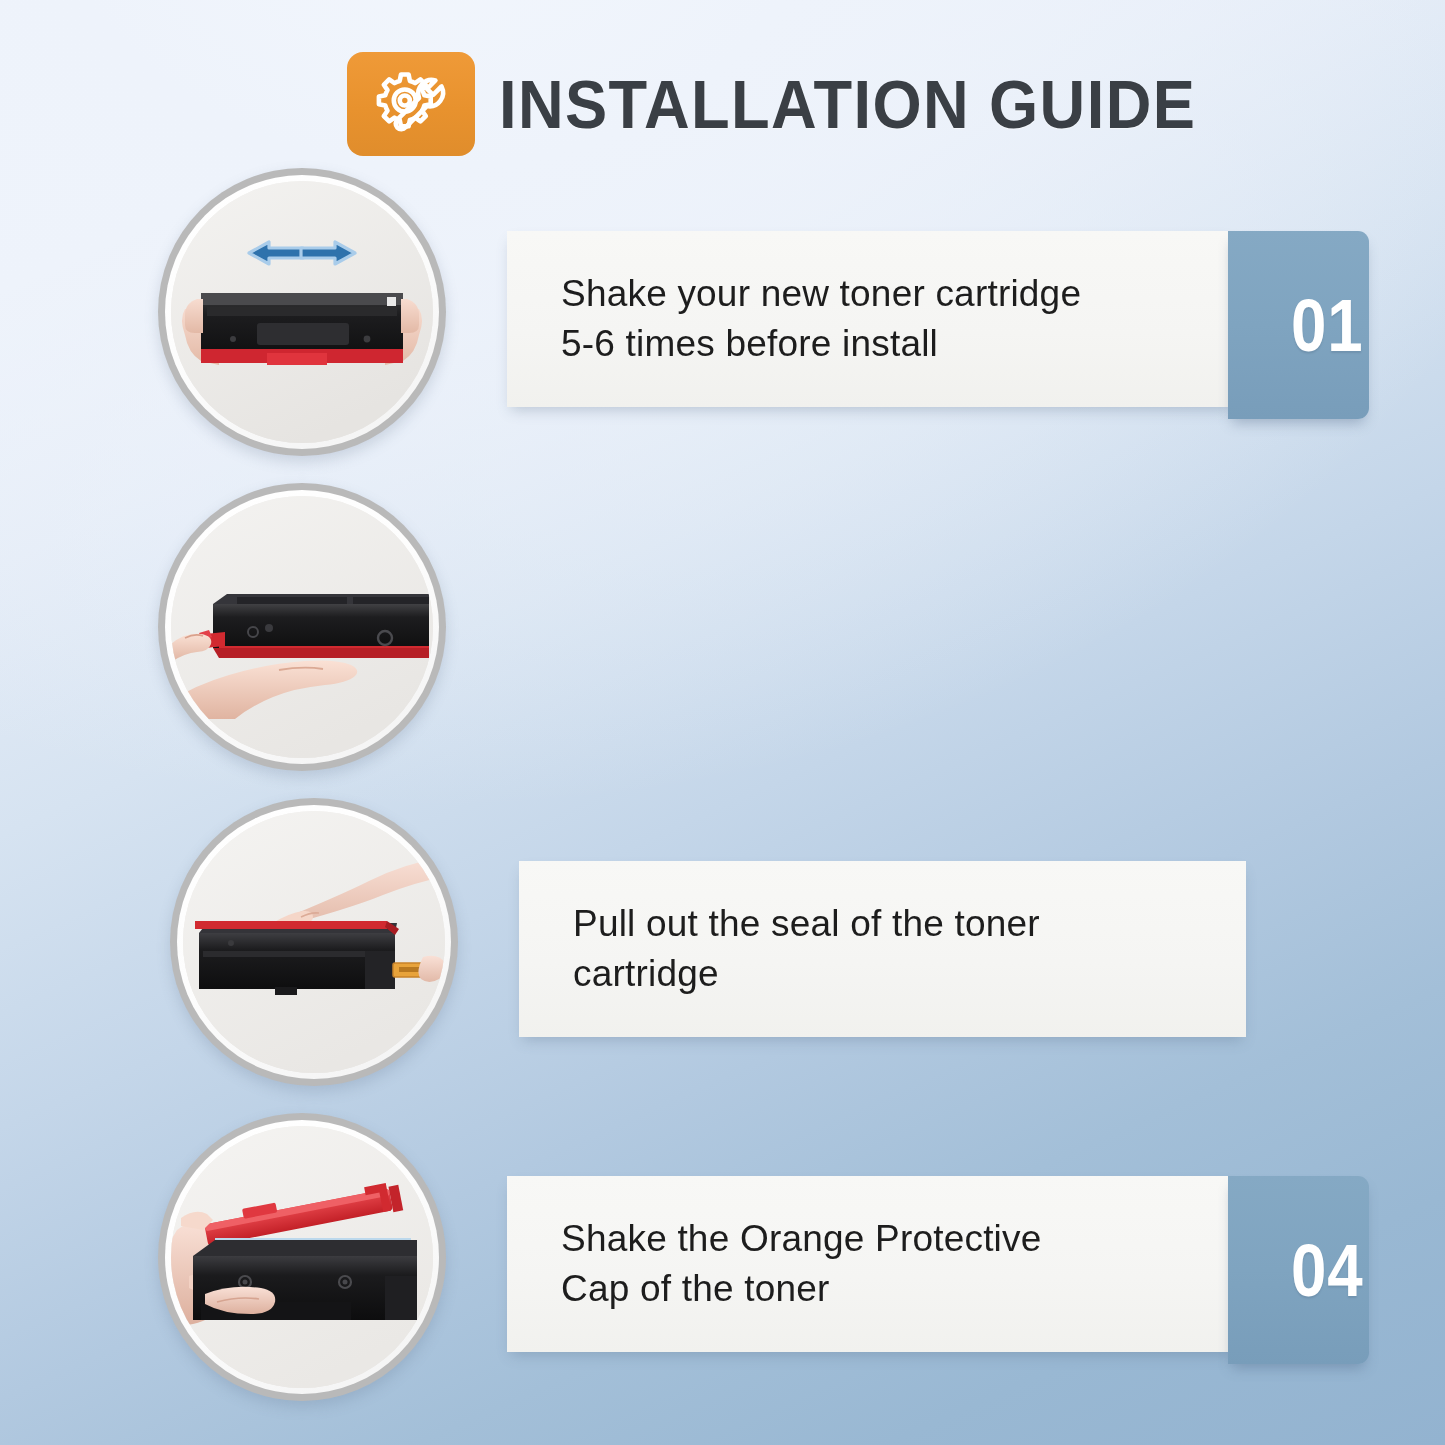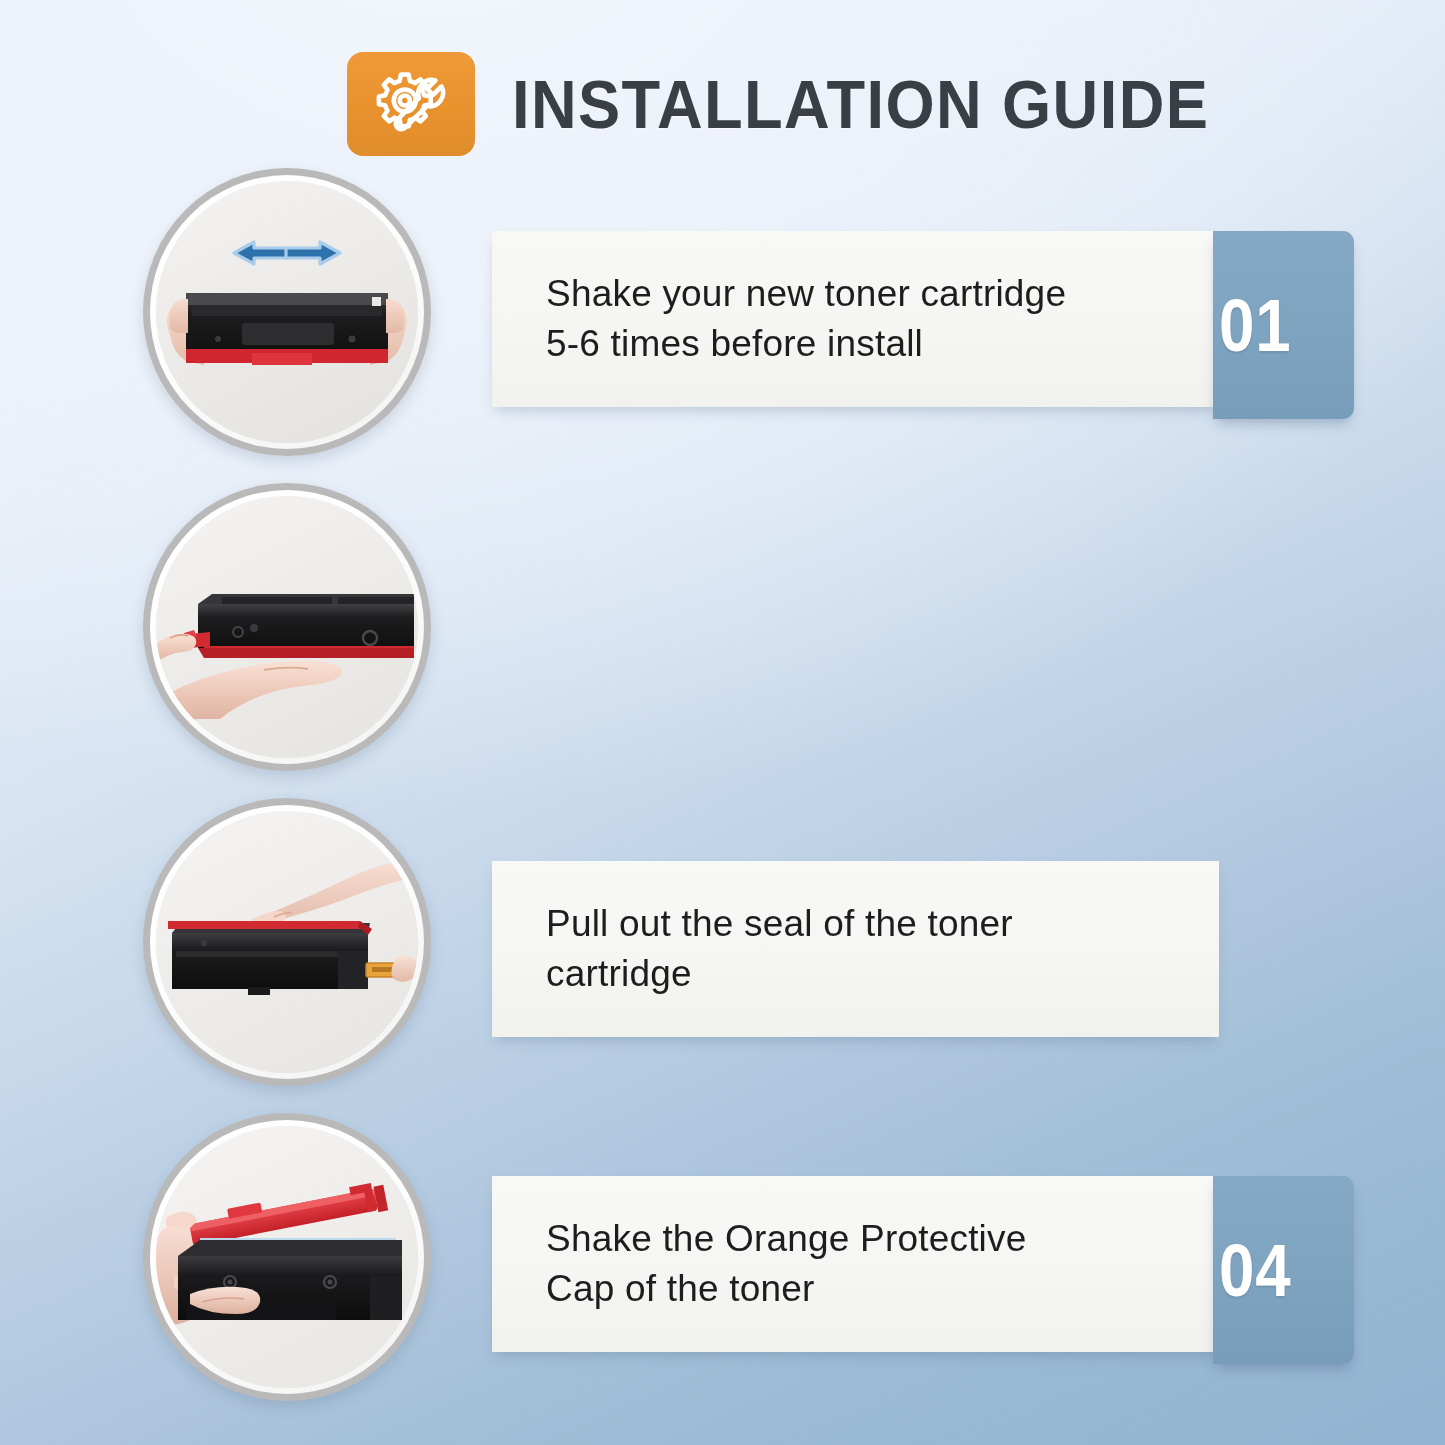--- a/index.html
+++ b/index.html
@@ -26,21 +26,21 @@
         #99b8d3 88%,
         #93b3d0 100%);
   }
 
   
   #header {
     position:absolute;
     left:347px; top:52px;
     display:flex;
     align-items:center;
-    gap:37px;
+    gap:24px;
   }
   #guide-icon {
     width:128px; height:104px;
     border-radius:16px;
     background:linear-gradient(180deg,#ef9a38 0%,#e8922e 55%,#e08d2c 100%);
     display:flex; align-items:center; justify-content:center;
     flex:0 0 auto;
   }
   #guide-icon svg { display:block; }
   #page-title {
@@ -50,25 +50,25 @@
     color:#3a3f45;
     white-space:nowrap;
     transform:scaleX(0.93);
     transform-origin:left center;
     text-shadow:0 1px 1px rgba(255,255,255,0.55);
   }
 
   
   .step {
     position:absolute;
-    left:0; width:1156px; height:315px;
+    left:15px; width:1156px; height:315px;
   }
   .step-1 { top:168px; }
   .step-2 { top:483px; }
-  .step-3 { top:798px; }
+  .step-3 { top:798px;margin-left:12px; }
   .step-4 { top:1113px; }
 
   
   .photo-circle {
     position:absolute;
     left:143px; top:0;
     width:288px; height:288px;
     border-radius:50%;
     background:#b9b9b9;
     box-shadow:0 6px 14px rgba(90,110,135,0.22);
@@ -110,21 +110,21 @@
     letter-spacing:0.2px;
     white-space:pre-line;
   }
   .card-num {
     position:absolute;
     left:721px; top:0;
     width:141px; height:188px;
     background:linear-gradient(180deg,#85a9c4 0%,#7fa4c0 50%,#789dba 100%);
     border-top-right-radius:11px;
     border-bottom-right-radius:11px;
-    display:flex; align-items:center; justify-content:flex-start;
+    display:flex; align-items:center; justify-content:flex-end;
     box-shadow:0 8px 13px -4px rgba(74,98,128,0.38);
   }
   .card-num span {
     font-size:74px;
     font-weight:bold;
     color:#ffffff;
     letter-spacing:1px;
     transform:scaleX(0.86);
     text-shadow:0 2px 2px rgba(60,85,112,0.20);
   }

